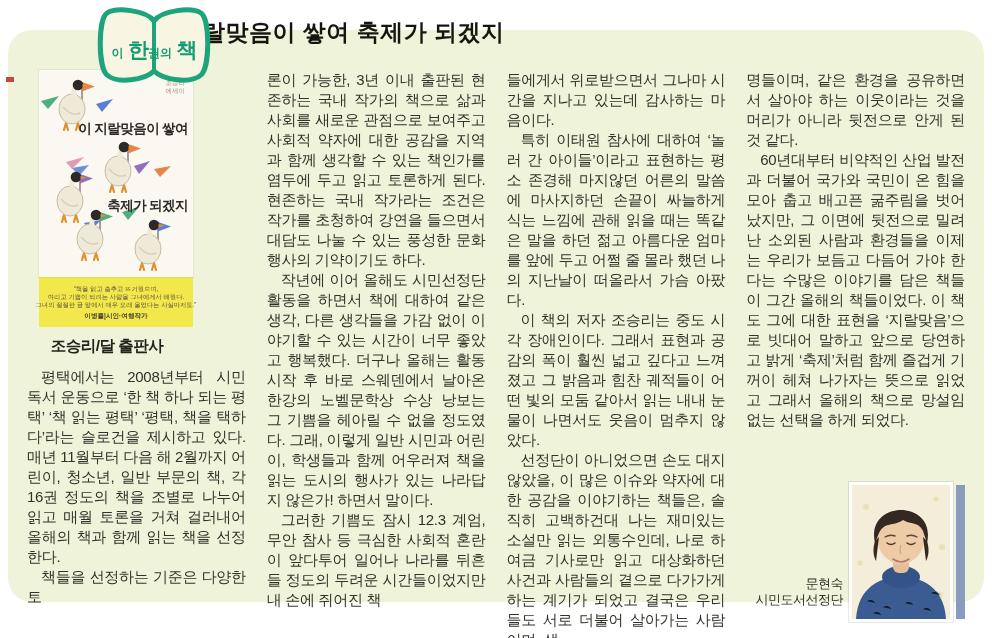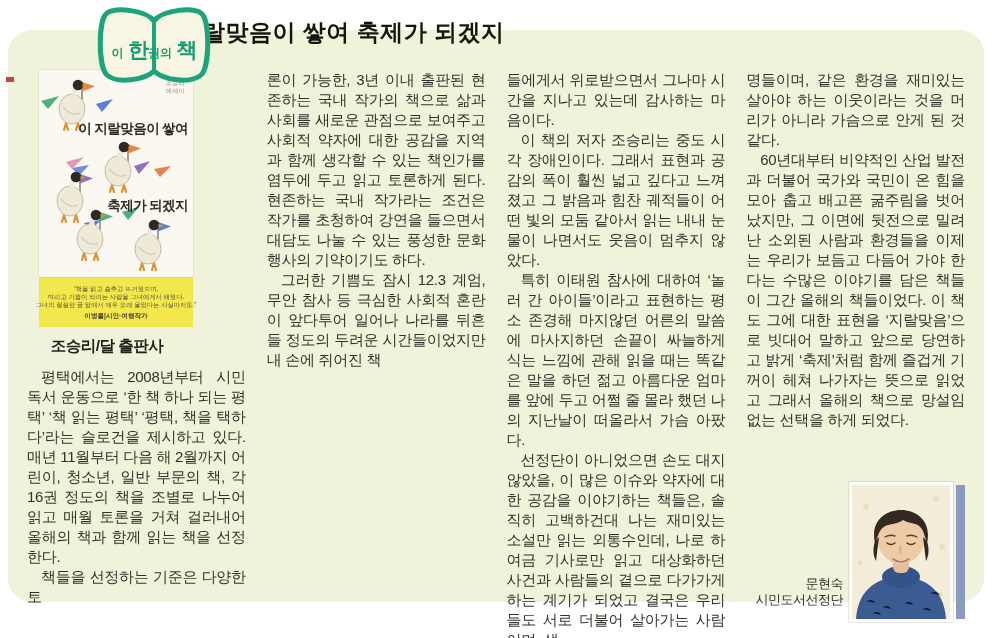--- a/index.html
+++ b/index.html
@@ -128,32 +128,33 @@
         <div class="band-credit">이병률|시인·여행작가</div>
       </div>
       <div class="cover-caption">조승리/달 출판사</div>
     </div>
     <p class="para indent">평택에서는 2008년부터 시민 독서 운동으로 ‘한 책 하나 되는 평택’ ‘책 읽는 평택’ ‘평택, 책을 택하다’라는 슬로건을 제시하고 있다. 매년 11월부터 다음 해 2월까지 어린이, 청소년, 일반 부문의 책, 각 16권 정도의 책을 조별로 나누어 읽고 매월 토론을 거쳐 걸러내어 올해의 책과 함께 읽는 책을 선정한다.</p>
     <p class="para indent">책들을 선정하는 기준은 다양한 토</p>
   </div>
 
   <div class="col">
     <p class="para">론이 가능한, 3년 이내 출판된 현존하는 국내 작가의 책으로 삶과 사회를 새로운 관점으로 보여주고 사회적 약자에 대한 공감을 지역과 함께 생각할 수 있는 책인가를 염두에 두고 읽고 토론하게 된다. 현존하는 국내 작가라는 조건은 작가를 초청하여 강연을 들으면서 대담도 나눌 수 있는 풍성한 문화 행사의 기약이기도 하다.</p>
+    <p class="para indent">작년에 이어 올해도 시민선정단 활동을 하면서 책에 대하여 같은 생각, 다른 생각들을 가감 없이 이야기할 수 있는 시간이 너무 좋았고 행복했다. 더구나 올해는 활동 시작 후 바로 스웨덴에서 날아온 한강의 노벨문학상 수상 낭보는 그 기쁨을 헤아릴 수 없을 정도였다. 그래, 이렇게 일반 시민과 어린이, 학생들과 함께 어우러져 책을 읽는 도시의 행사가 있는 나라답지 않은가! 하면서 말이다.</p>
     <p class="para indent">그러한 기쁨도 잠시 12.3 계엄, 무안 참사 등 극심한 사회적 혼란이 앞다투어 일어나 나라를 뒤흔들 정도의 두려운 시간들이었지만 내 손에 쥐어진 책</p>
   </div>
 
   <div class="col">
     <p class="para">들에게서 위로받으면서 그나마 시간을 지나고 있는데 감사하는 마음이다.</p>
+    <p class="para indent">특히 이태원 참사에 대하여 ‘놀러 간 아이들’이라고 표현하는 평소 존경해 마지않던 어른의 말씀에 마사지하던 손끝이 싸늘하게 식는 느낌에 관해 읽을 때는 똑같은 말을 하던 젊고 아름다운 엄마를 앞에 두고 어쩔 줄 몰라 했던 나의 지난날이 떠올라서 가슴 아팠다.</p>
     <p class="para indent">이 책의 저자 조승리는 중도 시각 장애인이다. 그래서 표현과 공감의 폭이 훨씬 넓고 깊다고 느껴졌고 그 밝음과 힘찬 궤적들이 어떤 빛의 모둠 같아서 읽는 내내 눈물이 나면서도 웃음이 멈추지 않았다.</p>
-    <p class="para indent">특히 이태원 참사에 대하여 ‘놀러 간 아이들’이라고 표현하는 평소 존경해 마지않던 어른의 말씀에 마사지하던 손끝이 싸늘하게 식는 느낌에 관해 읽을 때는 똑같은 말을 하던 젊고 아름다운 엄마를 앞에 두고 어쩔 줄 몰라 했던 나의 지난날이 떠올라서 가슴 아팠다.</p>
     <p class="para indent">선정단이 아니었으면 손도 대지 않았을, 이 많은 이슈와 약자에 대한 공감을 이야기하는 책들은, 솔직히 고백하건대 나는 재미있는 소설만 읽는 외통수인데, 나로 하여금 기사로만 읽고 대상화하던 사건과 사람들의 곁으로 다가가게 하는 계기가 되었고 결국은 우리들도 서로 더불어 살아가는 사람이며, 생</p>
   </div>
 
   <div class="col col4">
-    <p class="para">명들이며, 같은 환경을 재미있는 살아야 하는 이웃이라는 것을 머리가 아니라 가슴으로 안게 된 것 같다.</p>
+    <p class="para">명들이며, 같은 환경을 공유하면서 살아야 하는 이웃이라는 것을 머리가 아니라 뒷전으로 안게 된 것 같다.</p>
     <p class="para indent">60년대부터 비약적인 산업 발전과 더불어 국가와 국민이 온 힘을 모아 춥고 배고픈 굶주림을 벗어났지만, 그 이면에 뒷전으로 밀려난 소외된 사람과 환경들을 이제는 우리가 보듬고 다듬어 가야 한다는 수많은 이야기를 담은 책들이 그간 올해의 책들이었다. 이 책도 그에 대한 표현을 ‘지랄맞음’으로 빗대어 말하고 앞으로 당연하고 밝게 ‘축제’처럼 함께 즐겁게 기꺼이 헤쳐 나가자는 뜻으로 읽었고 그래서 올해의 책으로 망설임 없는 선택을 하게 되었다.</p>
     <div class="author-block">
       <div class="author-caption">
         <div>문현숙</div>
         <div>시민도서선정단</div>
       </div>
       <div class="photo-frame">
         <svg viewBox="0 0 98 134">
           <rect width="98" height="134" fill="#f4edda"></rect>
           <circle cx="14" cy="22" r="3" fill="#ece0ba"></circle>

